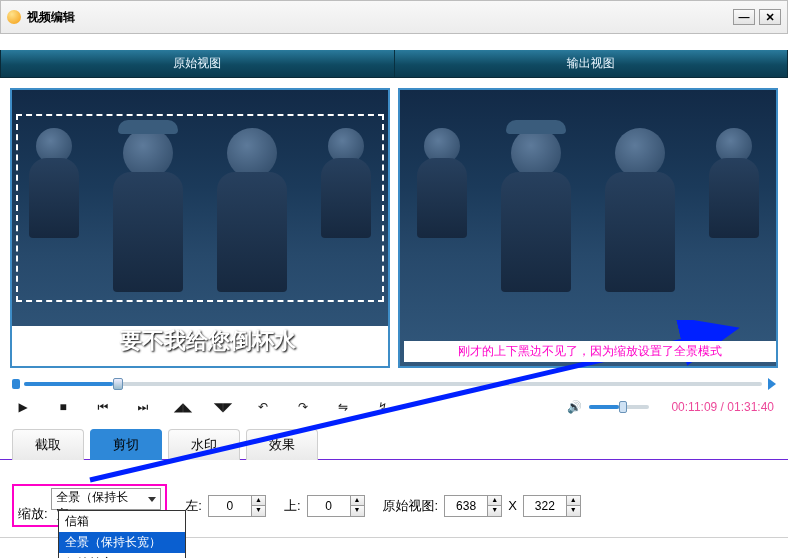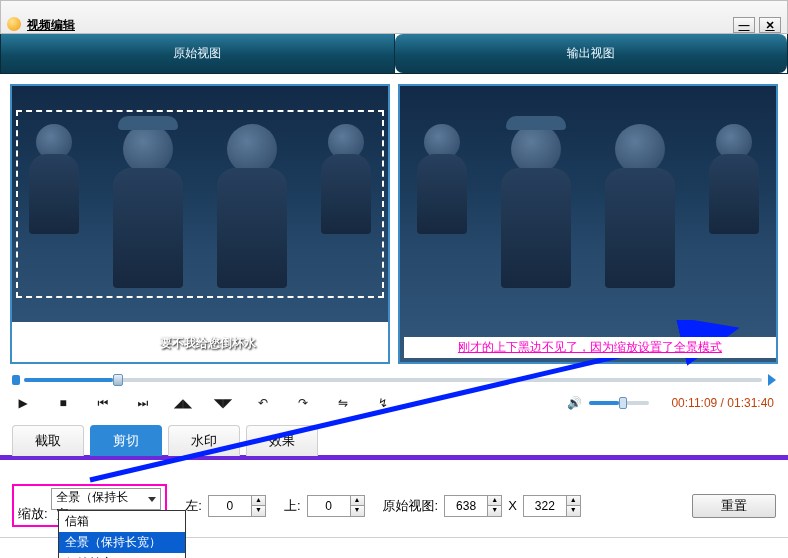--- a/index.html
+++ b/index.html
@@ -1,65 +1,65 @@
 <!DOCTYPE html>
 <html><head>
 <meta charset="utf-8">
 <style>
 * { box-sizing: border-box; margin: 0; padding: 0; font-family: "Microsoft YaHei", Arial, sans-serif; }
 body { width: 788px; height: 558px; background: #fff; position: relative; overflow: hidden; }
 
-.titlebar { height: 24px; background: linear-gradient(#f8f8f8,#ececec); border: 1px solid #bdbdbd; display: flex; align-items: flex-start; padding: 16px 6px; font-size: 12px; font-weight: bold; text-decoration: underline; }
+.titlebar { height: 24px; background: linear-gradient(#f8f8f8,#ececec); border: 1px solid #bdbdbd; display: flex; align-items: center; padding: 16px 6px; font-size: 12px; font-weight: bold; }
 .titlebar .app-icon { width: 14px; height: 14px; border-radius: 50%; background: radial-gradient(circle at 35% 30%, #ffe28a, #f39c12); margin-right: 6px; }
 .titlebar .spacer { flex: 1; }
 .titlebar .tbtn { width: 22px; height: 16px; border: 1px solid #9a9a9a; background: linear-gradient(#fafafa,#e3e3e3); margin-left: 4px; font-size: 11px; line-height: 14px; text-align: center; cursor: pointer; }
 
-.header-tabs { height: 40px; display: flex; border: 1px solid #0a2a38; border-top: 0; }
+.header-tabs { height: 28px; display: flex; border: 1px solid #0a2a38; border-top: 0; margin-top: 16px; }
 .header-tabs .tab { flex: 1; display: flex; align-items: center; justify-content: center; font-size: 12px; color: #eaf6ff; background: linear-gradient(#2a7a9c,#0f4a62 55%,#0b3a4f); border-right: 1px solid #083040; }
-.header-tabs .tab:last-child { border-right: 0; border-radius: 8px; }
+.header-tabs .tab:last-child { border-right: 0; }
 
 .preview-row { display: flex; gap: 8px; padding: 10px 10px 0 10px; }
 .preview { flex: 1; border: 2px solid #3e8dc7; height: 280px; position: relative; background: linear-gradient(#122a47,#1b3a5a 35%,#27496b 60%,#32587c); overflow: hidden; }
 .preview.output { border-color: #3e8dc7; }
 .scene { position: absolute; inset: 0; }
 .row-persons { position: absolute; left: 0; right: 0; top: 38px; display: flex; justify-content: space-around; }
 .person { display: flex; flex-direction: column; align-items: center; }
 .person .head { width: 50px; height: 50px; border-radius: 50%; background: radial-gradient(circle at 40% 35%, #5d7a9a, #2c4663); }
 .person .body { width: 70px; height: 120px; border-radius: 18px 18px 4px 4px; background: linear-gradient(#27405e,#16283f); margin-top: -6px; }
 .person.small .head { width: 36px; height: 36px; }
 .person.small .body { width: 50px; height: 80px; }
 .person.hat .head::before { content:""; display:block; width:60px; height:14px; background:#3a5c7c; border-radius:10px 10px 4px 4px; position:relative; top:-8px; left:-5px; }
 
 .dashed-box { position: absolute; left: 4px; right: 4px; top: 24px; height: 188px; border: 2px dashed #fff; }
 .letterbox-top, .letterbox-bottom { position: absolute; left: 0; right: 0; height: 30px; background: #fff; }
 .letterbox-bottom { bottom: 0; height: 40px; }
 
-.subtitle { position: absolute; left: 0; right: 0; bottom: 10px; text-align: center; color: #fff; font-size: 12px; font-weight: bold; text-shadow: 1px 1px 2px #000; z-index:3;margin-left:16px; }
-.caption { position: absolute; left: 4px; right: 0; bottom: 4px; text-align: center; color: #ff00c8; font-size: 12px; background: #fff; padding: 2px 0; z-index:3;text-decoration:underline; }
+.subtitle { position: absolute; left: 0; right: 0; bottom: 10px; text-align: center; color: #fff; font-size: 22px; font-weight: bold; text-shadow: 1px 1px 2px #000; z-index:3;margin-left:16px; }
+.caption { position: absolute; left: 4px; right: 0; bottom: 4px; text-align: center; color: #ff00c8; font-size: 12px; background: #fff; padding: 2px 0; z-index:3; }
 
 .timeline-area { padding: 10px 12px 4px 12px; }
 .seek { position: relative; height: 12px; display: flex; align-items: center; }
 .seek .track { flex: 1; height: 4px; background: #cfd8de; border-radius: 2px; position: relative; }
 .seek .fill { position: absolute; left: 0; width: 12%; top: 0; bottom: 0; background: #2e88d8; border-radius: 2px; }
 .seek .thumb { position: absolute; left: 12%; top: -4px; width: 10px; height: 12px; background: linear-gradient(#eef,#9bc); border: 1px solid #6a93b8; border-radius: 2px; }
 .seek .end { width: 0; height: 0; border-top: 6px solid transparent; border-bottom: 6px solid transparent; border-left: 8px solid #2e88d8; margin-left: 6px; }
 .seek .startcap { width: 8px; height: 10px; background:#2e88d8; border-radius:2px; margin-right:4px; }
 
 .controls { display: flex; align-items: center; gap: 22px; padding: 10px 2px; font-size: 12px; }
 .ctrl-ico { width: 18px; height: 14px; display: inline-flex; align-items: center; justify-content: center; color: #1a1a1a; cursor: pointer; }
 .controls .gap { flex: 1; }
 .vol { display: flex; align-items: center; gap: 6px; }
 .vol .vtrack { width: 60px; height: 4px; background: #cfd8de; border-radius: 2px; position: relative; }
 .vol .vfill { position:absolute; left:0; width:50%; top:0; bottom:0; background:#2e88d8; border-radius:2px; }
 .vol .vthumb { position:absolute; left:50%; top:-4px; width:8px; height:12px; background:#cfe2f4; border:1px solid #6a93b8; border-radius:2px; }
-.timecount { font-size: 12px; color: #c2410c; }
-
-.edit-tabs { display: flex; gap: 6px; padding: 0 12px; border-bottom: 5px solid #6d28d9; font-size: 13px; }
+.timecount { font-size: 12px; color: #ec4899; }
+
+.edit-tabs { display: flex; gap: 6px; padding: 0 12px; border-bottom: 1px solid #6d28d9; font-size: 13px; }
 .edit-tabs .etab { padding: 6px 22px; cursor: pointer; background: linear-gradient(#fcfcfc,#eaeaea); border: 1px solid #cfcfcf; border-bottom: 0; border-radius: 4px 4px 0 0; position: relative; top: 1px; }
-.edit-tabs .etab.active { background: #2e88d8; color: #ffffff; border-color: #2e88d8; }
+.edit-tabs .etab.active { background: #2e88d8; color: #000000; border-color: #2e88d8; }
 
 .panel { padding: 24px 12px 12px 12px; display: flex; align-items: center; gap: 18px; font-size: 13px; position: relative; }
 .field-group { display: flex; align-items: center; gap: 6px; }
 .select-wrap { position: relative; border: 2px solid #ff00c8; padding: 2px 4px; }
 .dropdown-btn { width: 110px; height: 22px; border: 1px solid #9a9a9a; background: #fff; font-size: 12px; padding: 0 18px 0 4px; text-align: left; cursor: pointer; position: relative; }
 .dropdown-btn::after { content:""; position:absolute; right:4px; top:8px; border-left:4px solid transparent; border-right:4px solid transparent; border-top:5px solid #333; }
 .dropdown-list { position: absolute; left: 44px; top: 24px; width: 128px; border: 1px solid #333; background: #fff; z-index: 20; font-size: 12px; }
 .dropdown-list .opt { padding: 2px 6px; cursor: pointer; }
 .dropdown-list .opt.selected { background: #0a5fd0; color: #fff; }
 
@@ -229,21 +229,20 @@
     <div class="spin">
       <input value="322" style="">
       <div class="spinbtns">
           <div class="sbtn">▲</div>
           <div class="sbtn">▼</div>
         </div>
     </div>
   </div>
 
   <div class="gap" style="flex:1"></div>
-  <button class="reset-btn">重置</button>
 </div>
 
 <div class="footer">
 </div>
 
 <svg class="arrow">
   <defs>
       <marker id="ah" markerWidth="14" markerHeight="14" refX="10" refY="5" orient="auto">
     <path d="M0,0 L12,5 L0,10 Z" fill="#0020ff"></path>
       </marker>

